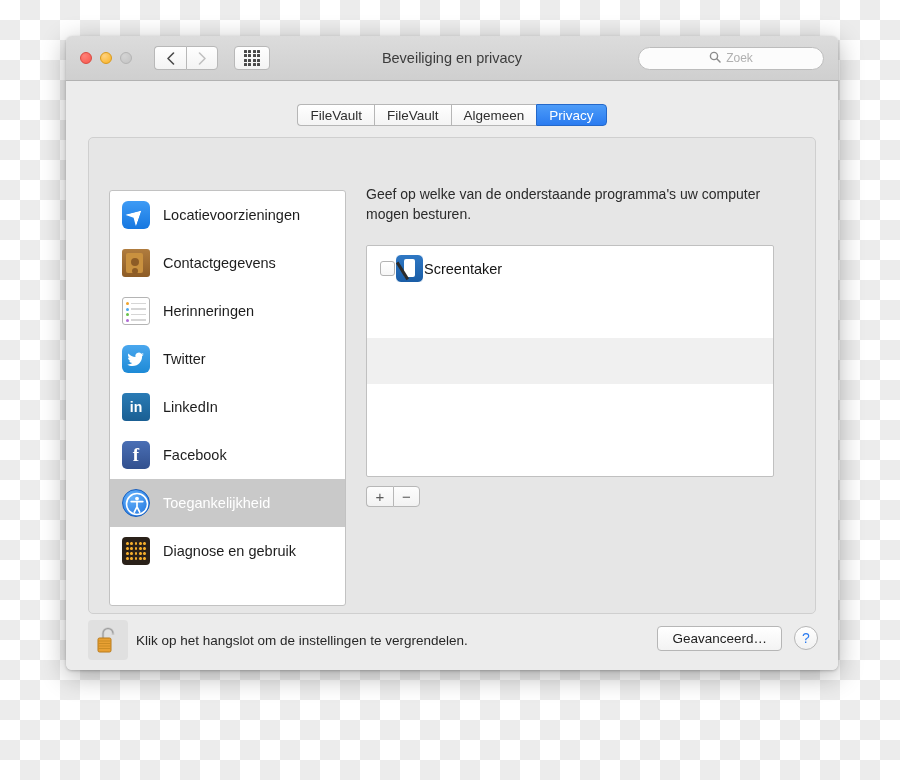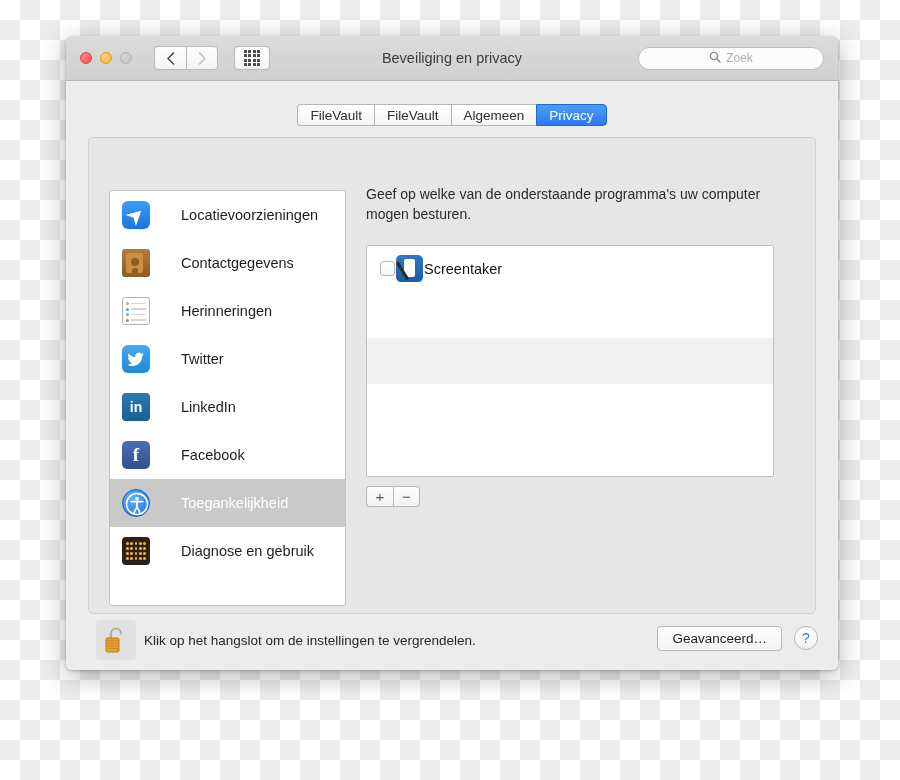--- a/index.html
+++ b/index.html
@@ -155,21 +155,21 @@
     background: #ffffff;
     border: 1px solid #c2c2c2;
     border-radius: 3px;
     overflow: hidden;
   }
   .srow {
     display: flex;
     align-items: center;
     height: 48px;
     padding-left: 12px;
-    gap: 31px;
+    gap: 13px;
     font-size: 14.5px;
     color: #1d1d1d;
   }
   .srow.selected { background: #c9c9c9; color: #ffffff; }
   .srow .ico { width: 28px; height: 28px; flex: none; position: relative; }
 
   
   .ic-location {
     background: linear-gradient(to bottom, #3e9bf5, #1677e0);
     border-radius: 6px;
@@ -299,21 +299,21 @@
     border: 1px solid #b7b7b7;
     display: flex; align-items: center; justify-content: center;
     font-size: 15px; color: #5a5a5a;
   }
   .pmbtn:first-child { border-radius: 4px 0 0 4px; border-right: none; }
   .pmbtn:last-child  { border-radius: 0 4px 4px 0; }
 
   
   .footer {
     position: absolute;
-    left: 8px; right: 0; bottom: 0;
+    left: 0; right: 0; bottom: 0;
     height: 56px;
   }
   .lockwrap {
     position: absolute; left: 22px; top: 6px;
     width: 40px; height: 40px;
     background: #e0e0e0;
     border-radius: 4px;
   }
   .footnote {
     position: absolute; left: 70px; top: 19px;

